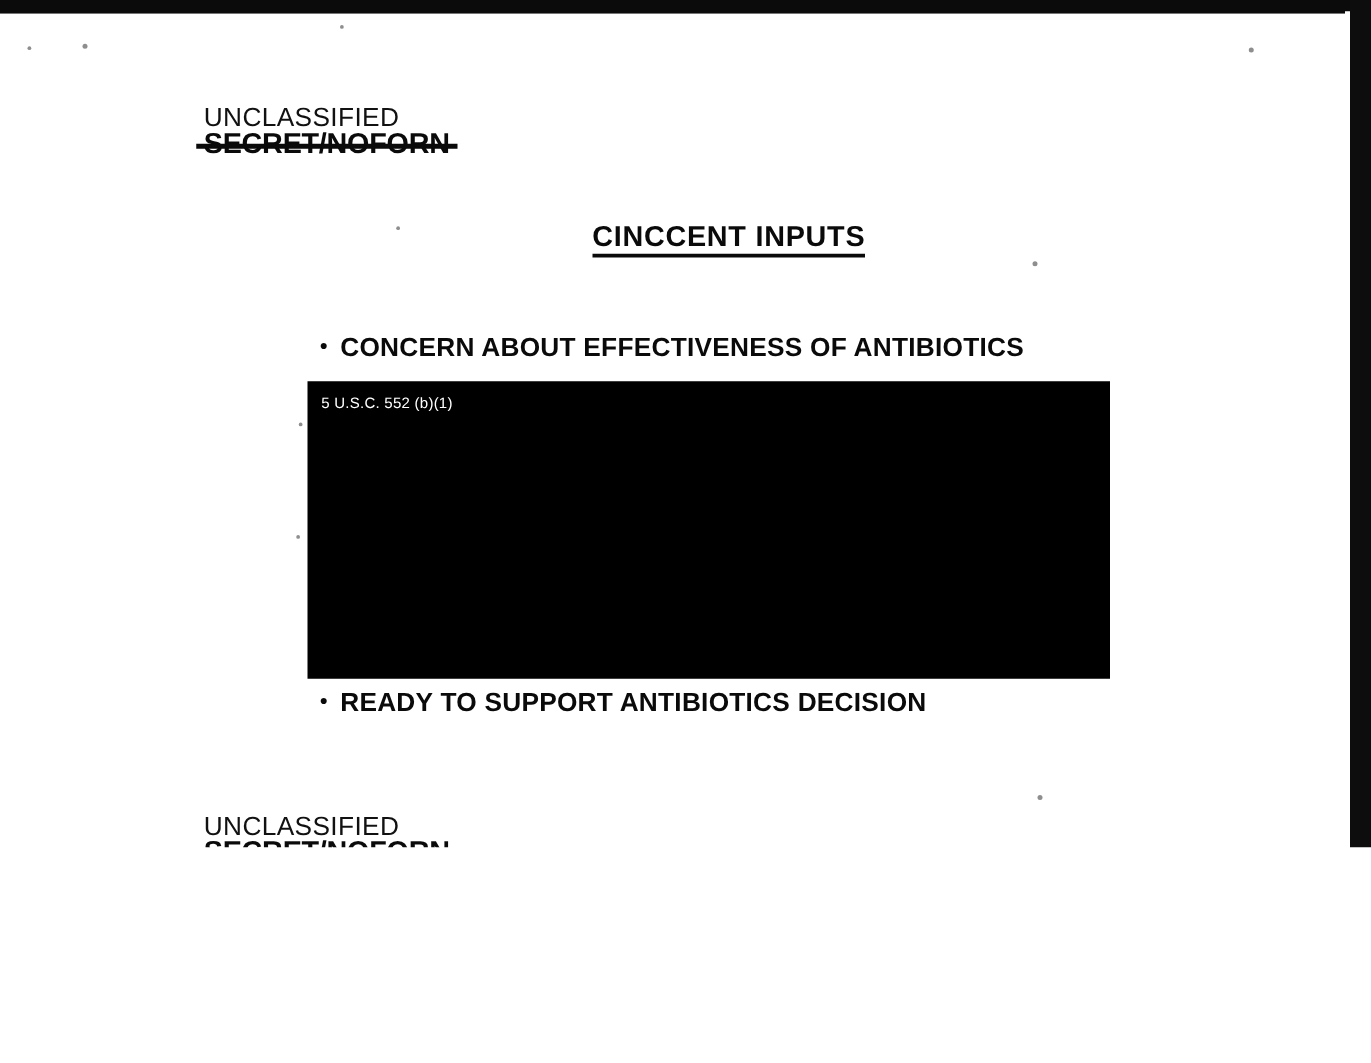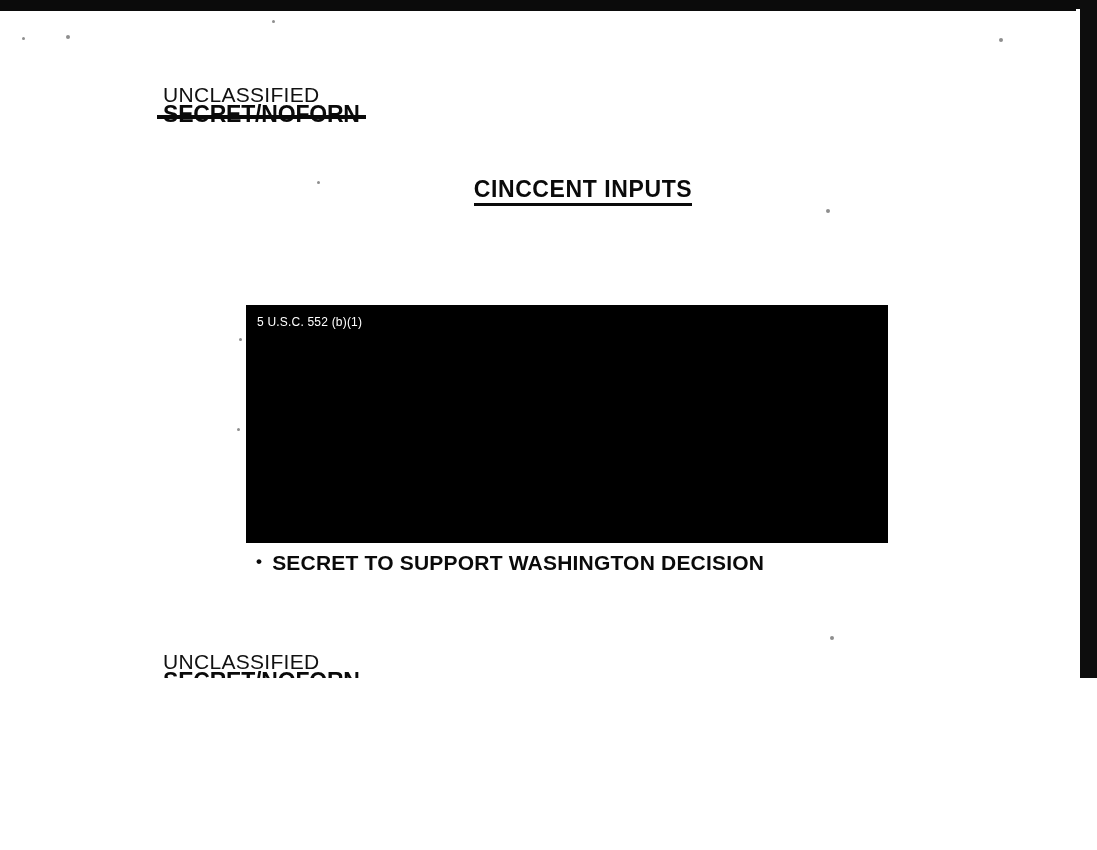--- a/index.html
+++ b/index.html
@@ -174,27 +174,30 @@
       <div class="class-secret">
         <span>SECRET/NOFORN</span>
         <span class="strike"></span>
       </div>
     </div>
 
     <div class="slide-title">
       <span class="u">CINCCENT INPUTS</span>
     </div>
 
+    <div class="bullet" style="left:256px; top:256px;">
+      <span class="dot">•</span><span>CONCERN ABOUT EFFECTIVENESS OF ANTIBIOTICS</span>
+    </div>
 
     <div class="redaction">
       <div class="redaction-label">5 U.S.C. 552 (b)(1)</div>
     </div>
 
     <div class="bullet" style="left:256px; top:540px;">
-      <span class="dot">•</span><span>SECRET TO SUPPORT WASHINGTON DECISION</span>
+      <span class="dot">•</span><span>READY TO SUPPORT ANTIBIOTICS DECISION</span>
     </div>
 
     <div class="class-block" style="left:163px; top:640px;">
       <div class="class-unclass">UNCLASSIFIED</div>
       <div class="class-secret">
         <span>SECRET/NOFORN</span>
         <span class="strike"></span>
       </div>
     </div>
 

